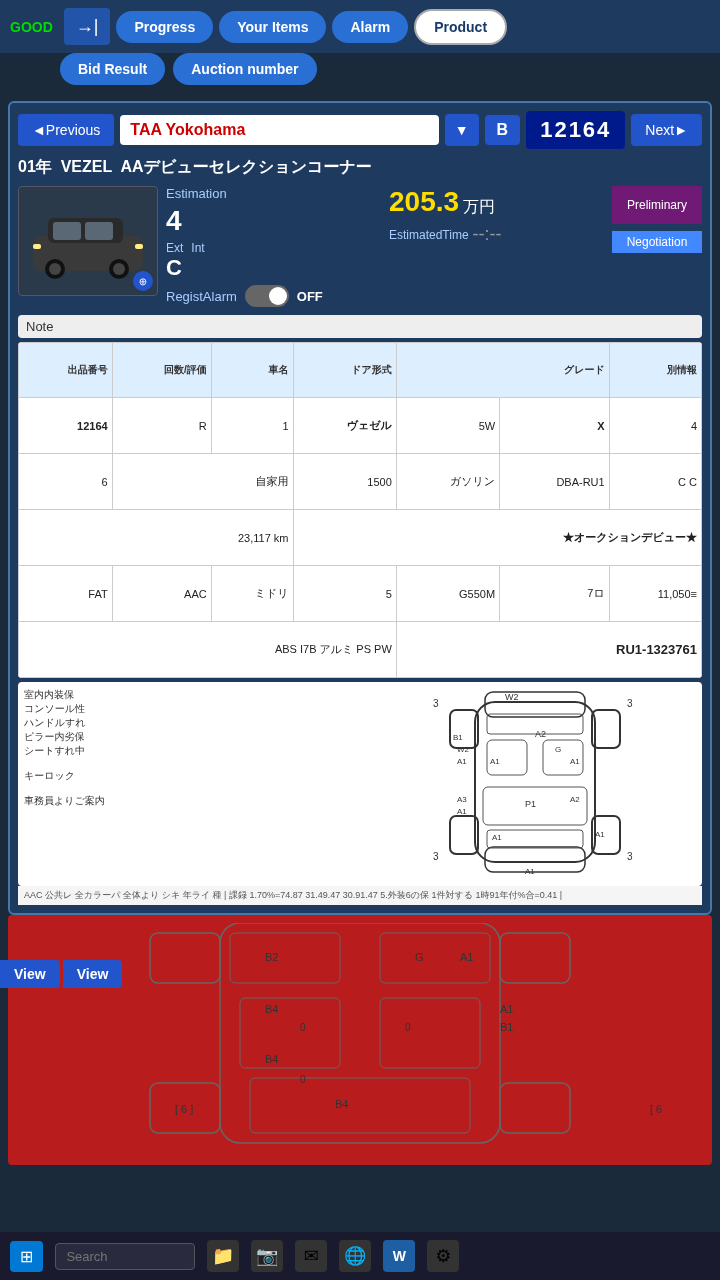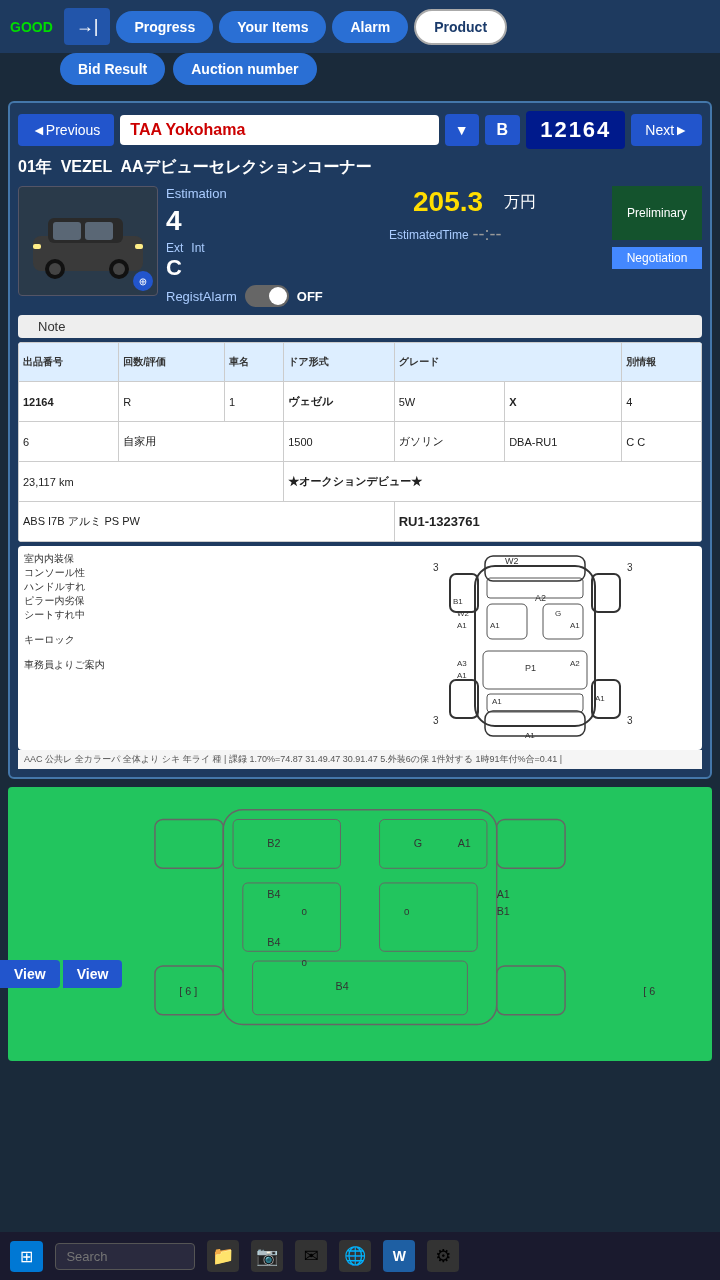--- a/index.html
+++ b/index.html
@@ -231,48 +231,47 @@
       color: #aaccff;
       font-size: 12px;
     }
 
     .est-time-value {
       color: #999;
       font-size: 18px;
     }
 
     .prelim-btn {
-      background: #14532d;
-      color: white;
-      border: none;
-      padding: 20px 8px;
+      background: #701a75;
+      color: white;
+      border: none;
+      padding: 12px 8px;
       border-radius: 0;
       font-size: 12px;
       cursor: pointer;
       display: block;
       margin-bottom: 3px;
     }
 
     .negot-btn {
       background: #4488ff;
       color: white;
       border: none;
       padding: 4px 8px;
       border-radius: 0;
       font-size: 12px;
       cursor: pointer;
       display: block;
     }
 
     .price-row {
       display: flex;
-      align-items: center;
-      gap: 21px;
+      align-items: flex-end;
+      gap: 4px;
       margin-bottom: 6px;
-      margin-left: 24px;
     }
 
     .price-value {
       color: #ffdd00;
       font-size: 28px;
       font-weight: bold;
     }
 
     .price-unit {
       color: white;
@@ -324,21 +323,21 @@
     .off-label {
       color: white;
       font-size: 13px;
       font-weight: bold;
     }
 
     
     .note-section {
       background: #eee;
       border-radius: 4px;
-      padding: 4px 20px;
+      padding: 4px 8px;
       margin-bottom: 4px;
       font-size: 13px;
       color: #333;
     }
 
     
     .data-table {
       background: white;
       border-radius: 4px;
       overflow: hidden;
@@ -346,22 +345,23 @@
     }
 
     .data-table table {
       width: 100%;
       border-collapse: collapse;
       font-size: 11px;
     }
 
     .data-table td, .data-table th {
       border: 1px solid #ccc;
-      padding: 12px 4px;
+      padding: 20px 4px;
       color: #222;
+      text-align: right;
     }
 
     .data-table .header-cell {
       background: #ddeeff;
       font-weight: bold;
       font-size: 10px;
       color: #333;
     }
 
     .data-table .value-bold {
@@ -435,24 +435,23 @@
       border: none;
       padding: 6px 14px;
       font-size: 14px;
       font-weight: bold;
       cursor: pointer;
       border-radius: 0 4px 4px 0;
     }
 
     
     .extended-diagram {
-      background: #22c55e;
-      margin-top: 8px;
-      border-radius: 4px;
-      padding: 20px;
+      background: #b91c1c;
+      border-radius: 4px;
+      padding: 8px;
       min-height: 250px;
     }
 
     
     .taskbar {
       position: absolute;
       bottom: 0;
       left: 0;
       right: 0;
       height: 48px;
@@ -631,20 +630,29 @@
           <td class="kanji">1500</td>
           <td class="kanji">ガソリン</td>
           <td class="kanji">DBA-RU1</td>
           <td class="kanji"><span>C</span> <span>C</span></td>
         </tr>
         <tr>
           <td colspan="3" class="kanji">23,117 km</td>
           <td colspan="4" class="auction-debut">★オークションデビュー★</td>
         </tr>
         <tr>
+          <td class="kanji">FAT</td>
+          <td class="kanji">AAC</td>
+          <td class="kanji">ミドリ</td>
+          <td class="kanji">5</td>
+          <td class="kanji">G550M</td>
+          <td class="kanji">7ロ</td>
+          <td class="kanji">11,050≡</td>
+        </tr>
+        <tr>
           <td colspan="4" class="kanji">ABS I7B アルミ PS PW</td>
           <td colspan="3" class="chassis-number">RU1-1323761</td>
         </tr>
       </tbody>
         </table>
     </div>
 
     <div class="car-diagram">
       <div class="diagram-left">
         <div>室内内装保</div>

